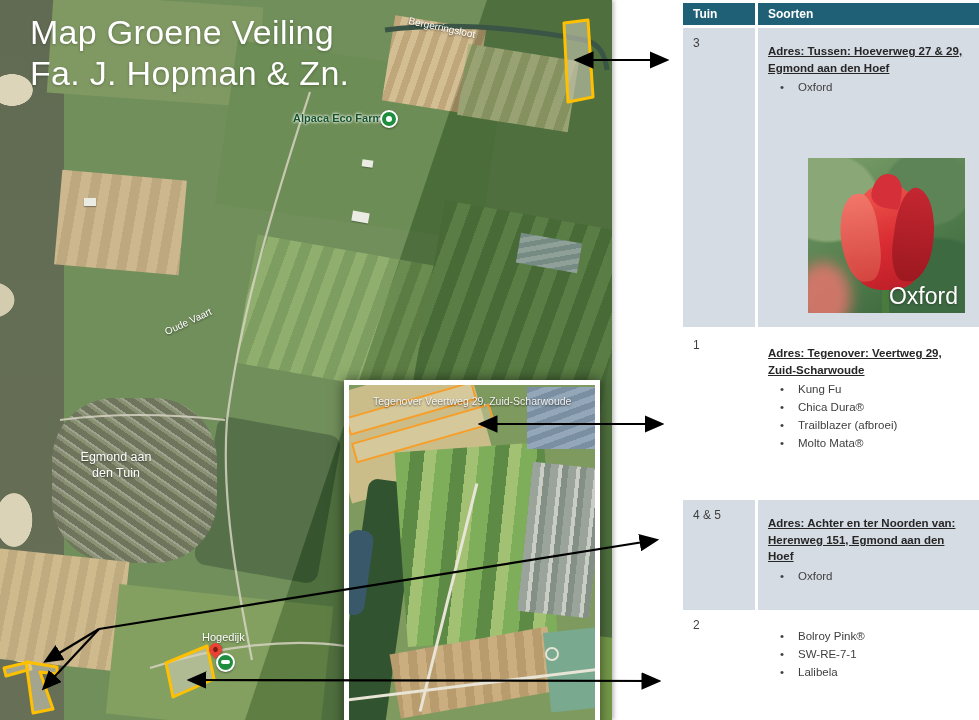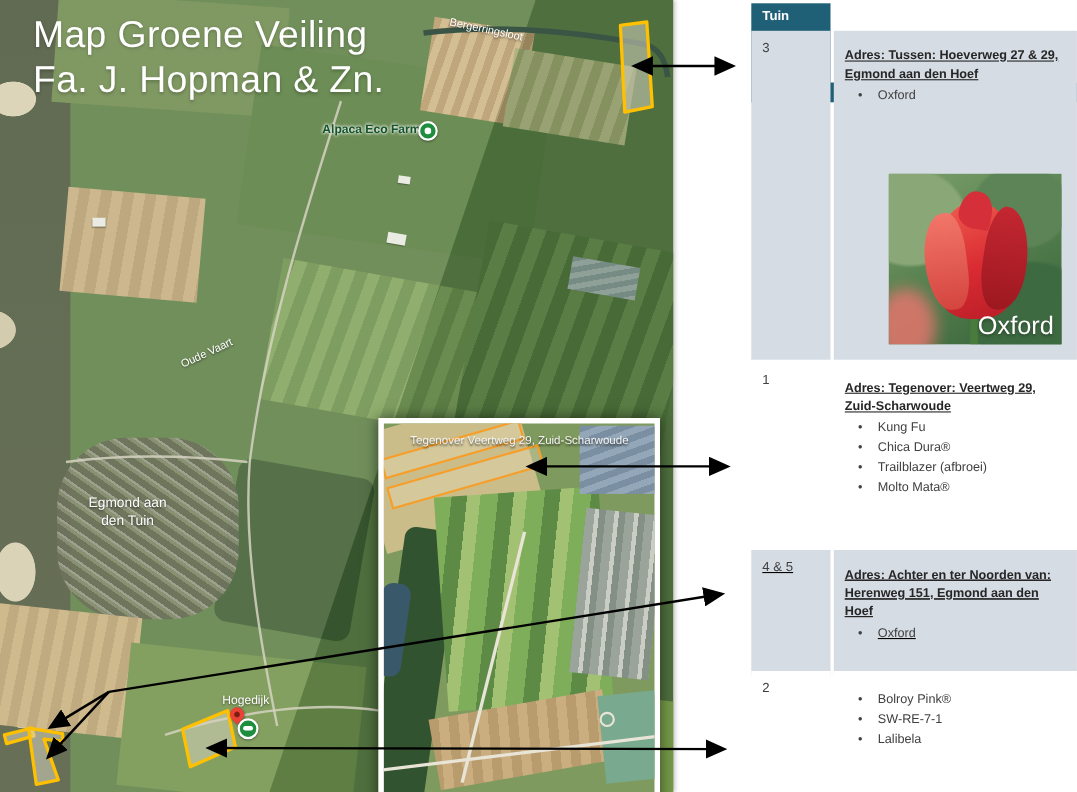--- a/index.html
+++ b/index.html
@@ -71,25 +71,25 @@
   .i-road2{left:-5px;top:298px;width:260px;height:3px;background:#e8e4d6;transform:rotate(-7deg);}
   .i-rab{left:196px;top:262px;width:10px;height:10px;border:2.5px solid #e8e4d6;border-radius:50%;}
   .i-caption{position:absolute;left:24px;top:10px;width:205px;font-size:10.5px;color:#f3f3f3;text-shadow:0 1px 2px rgba(0,0,0,.65);}
 
   
   #tbl{position:absolute;left:683px;top:0;width:296px;height:720px;}
   .trow{position:absolute;left:0;display:flex;column-gap:3px;width:296px;}
   .cell{box-sizing:border-box;}
   .c1{width:72px;flex:0 0 72px;padding:8px 4px 0 10px;font-size:12px;color:#3f3f3f;}
   .c2{flex:1;padding:15px 10px 0 10px;}
-  .thead{top:3px;height:22px;flex-direction:column;}
+  .thead{top:3px;height:22px;}
   .thead .cell{background:#1F6077;color:#fff;font-weight:700;font-size:12px;padding-top:4px;}
   .r0{top:28px;height:299px;}
   .r1{top:330px;height:167px;}
-  .r2{top:500px;height:115px;text-decoration:underline;}
+  .r2{top:500px;height:115px;}
   .r3{top:610px;height:110px;}
   .gray .cell{background:#D6DCE3;}
   .white .cell{background:#fff;}
   .adres{font-size:11.5px;font-weight:700;color:#262626;text-decoration:underline;line-height:1.45;}
   ul.soorten{list-style:none;margin:3px 0 0 0;padding:0;}
   ul.soorten li{position:relative;padding-left:30px;font-size:11.5px;color:#404040;line-height:1.55;}
   ul.soorten li::before{content:"\2022";position:absolute;left:12px;color:#404040;}
 
   
   #tulip{position:absolute;left:125px;top:158px;width:157px;height:155px;overflow:hidden;background:

